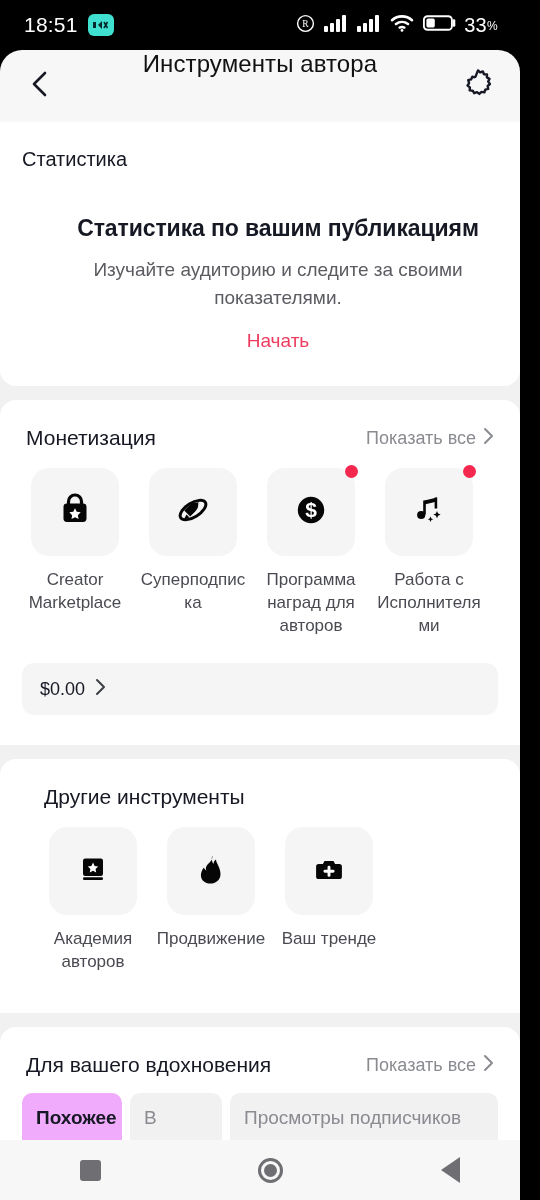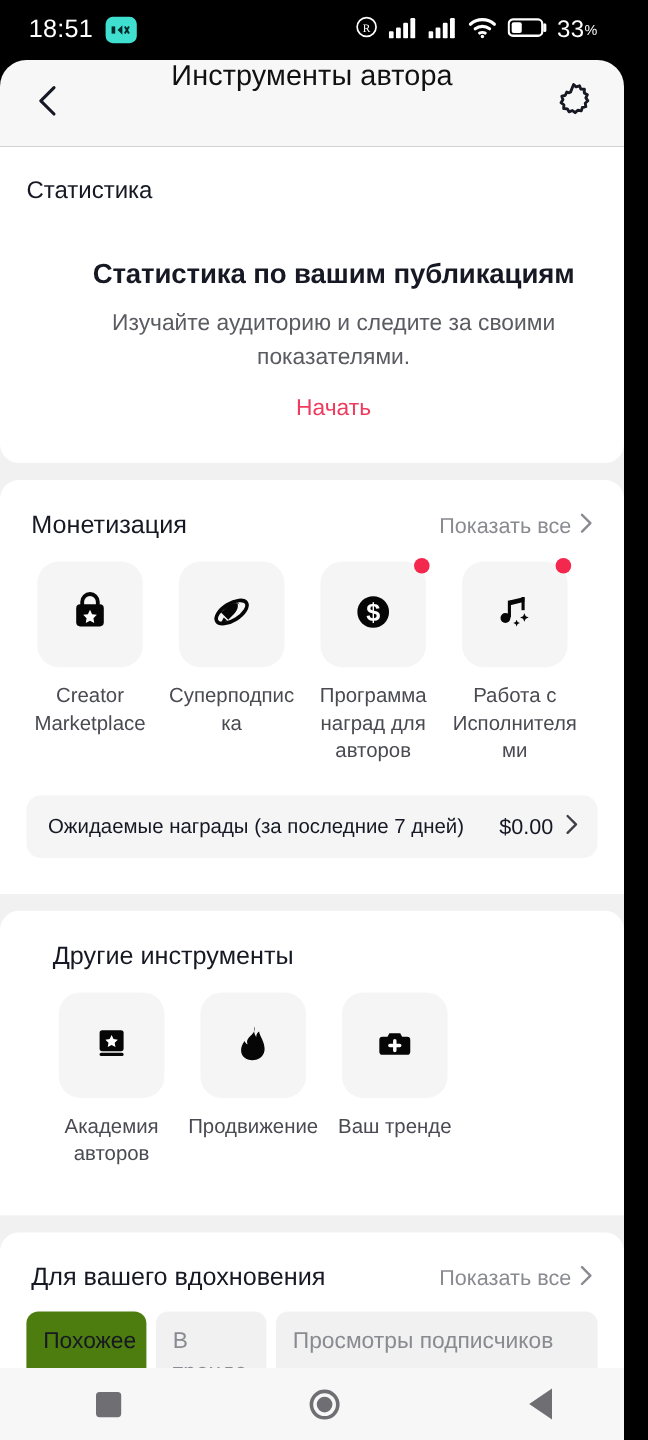--- a/index.html
+++ b/index.html
@@ -94,21 +94,21 @@
 
   
   .chips { display: flex; gap: 8px; padding: 16px 22px 0; }
   .chip {
     background: #F1F1F2; border-radius: 10px; padding: 12px 14px;
     font-size: 19px; line-height: 26px; color: #8A8B91;
   }
   .chip.w1 { width: 100px; }
   .chip.w2 { width: 92px; }
   .chip.w3 { flex: 1; }
-  .chip.active { color: #161823; background: #4d7c0f; }
+  .chip.active { color: #161823; background: #f0abfc; font-weight: bold; }
 
   
   .navbar {
     position: absolute; left: 0; bottom: 0; width: 540px; height: 60px;
     background: #F7F7F8; display: flex; align-items: center; justify-content: space-around;
   }
   .nav-btn { width: 90px; height: 60px; display: flex; align-items: center; justify-content: center; }
   .nav-square { width: 21px; height: 21px; background: #6E6E73; border-radius: 3px; }
   .nav-circle {
     width: 25px; height: 25px; border: 3px solid #6E6E73; border-radius: 50%;
@@ -276,21 +276,20 @@
                 <path d="M22.5 27.5 l0.85 1.9 1.9 0.85 -1.9 0.85 -0.85 1.9 -0.85-1.9 -1.9-0.85 1.9-0.85z" fill="#060607"></path>
               </svg>
             </span>
           </div>
           <div class="cell-label">Работа с Исполнителями</div>
         </div>
       </div>
 
       <div class="rewards-wrap">
         <div class="rewards">
-          <span class="rw-label">Ожидаемые награды (за последние 7 дней)</span>
           <span class="rw-right">
             <span class="rw-value">$0.00</span>
             <span>
               <svg width="11" height="18" viewBox="0 0 11 18">
                 <path d="M2 2 L9 9 L2 16" stroke="#3F4046" stroke-width="2" fill="none" stroke-linecap="round" stroke-linejoin="round"></path>
               </svg>
             </span>
           </span>
         </div>
       </div>

